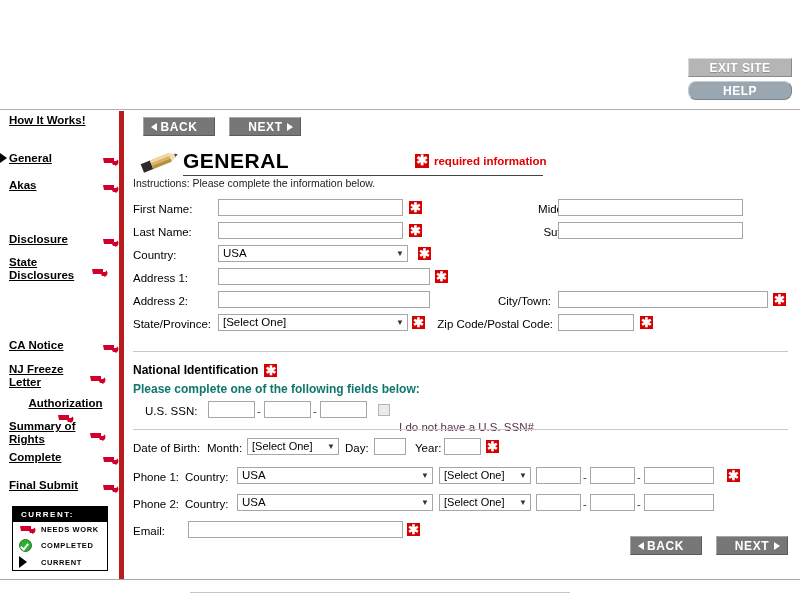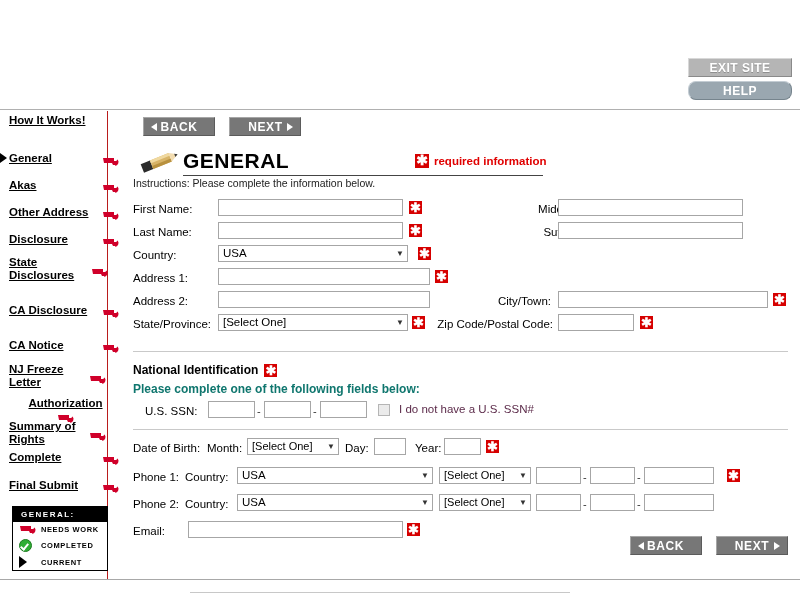--- a/index.html
+++ b/index.html
@@ -60,23 +60,23 @@
     border-top: 1px solid #c3ccd3;
     border-left: 1px solid #c3ccd3;
     border-right: 1px solid #76848d;
     border-bottom: 1px solid #76848d;
     border-radius: 8px;
   }
 
   
   .sidebar {
     position: absolute; left: 0; top: 111px;
-    width: 108px; height: 468px;
-    background: #ffffff;
-    border-right: 1px solid #b91c1c;
+    width: 124px; height: 468px;
+    background: #ffffff;
+    border-right: 5px solid #b91c1c;
     box-sizing: border-box;
   }
   .nav-item {
     position: relative;
     display: flex;
     align-items: center;
     padding-left: 9px;
     padding-right: 2px;
     box-sizing: border-box;
     min-height: 16px;
@@ -358,29 +358,20 @@
     <div class="nav-item" style="position:absolute;left:0;top:65px;width:124px;height:18px;">
       <span class="nav-link">Akas</span>
       <span class="nav-flag">
         <svg width="20" height="11" viewBox="0 0 20 11">
             <path d="M1 2 h11 v3 h4 a3 3 0 0 1 -3 4 h-2 l-1 -2 h-8 z" fill="#d0002a"></path>
             <path d="M15 4 a3 3 0 0 1 -2 5" fill="none" stroke="#d0002a" stroke-width="1.4"></path>
           </svg>
       </span>
     </div>
 
-    <div class="nav-item" style="position:absolute;left:0;top:92px;width:124px;height:18px;">
-      <span class="nav-link">Other Address</span>
-      <span class="nav-flag">
-        <svg width="20" height="11" viewBox="0 0 20 11">
-            <path d="M1 2 h11 v3 h4 a3 3 0 0 1 -3 4 h-2 l-1 -2 h-8 z" fill="#d0002a"></path>
-            <path d="M15 4 a3 3 0 0 1 -2 5" fill="none" stroke="#d0002a" stroke-width="1.4"></path>
-          </svg>
-      </span>
-    </div>
 
     <div class="nav-item" style="position:absolute;left:0;top:119px;width:124px;height:18px;">
       <span class="nav-link">Disclosure</span>
       <span class="nav-flag">
         <svg width="20" height="11" viewBox="0 0 20 11">
             <path d="M1 2 h11 v3 h4 a3 3 0 0 1 -3 4 h-2 l-1 -2 h-8 z" fill="#d0002a"></path>
             <path d="M15 4 a3 3 0 0 1 -2 5" fill="none" stroke="#d0002a" stroke-width="1.4"></path>
           </svg>
       </span>
     </div>
@@ -388,29 +379,20 @@
     <div class="nav-item" style="position:absolute;left:0;top:143px;width:124px;height:30px;">
       <span class="nav-link" style="max-width:80px;">State Disclosures</span>
       <span class="nav-flag">
         <svg width="20" height="11" viewBox="0 0 20 11">
             <path d="M1 2 h11 v3 h4 a3 3 0 0 1 -3 4 h-2 l-1 -2 h-8 z" fill="#d0002a"></path>
             <path d="M15 4 a3 3 0 0 1 -2 5" fill="none" stroke="#d0002a" stroke-width="1.4"></path>
           </svg>
       </span>
     </div>
 
-    <div class="nav-item" style="position:absolute;left:0;top:190px;width:124px;height:18px;">
-      <span class="nav-link">CA Disclosure</span>
-      <span class="nav-flag">
-        <svg width="20" height="11" viewBox="0 0 20 11">
-            <path d="M1 2 h11 v3 h4 a3 3 0 0 1 -3 4 h-2 l-1 -2 h-8 z" fill="#d0002a"></path>
-            <path d="M15 4 a3 3 0 0 1 -2 5" fill="none" stroke="#d0002a" stroke-width="1.4"></path>
-          </svg>
-      </span>
-    </div>
 
     <div class="nav-item" style="position:absolute;left:0;top:250px;width:124px;height:30px;">
       <span class="nav-link" style="max-width:78px;">NJ Freeze Letter</span>
       <span class="nav-flag">
         <svg width="20" height="11" viewBox="0 0 20 11">
             <path d="M1 2 h11 v3 h4 a3 3 0 0 1 -3 4 h-2 l-1 -2 h-8 z" fill="#d0002a"></path>
             <path d="M15 4 a3 3 0 0 1 -2 5" fill="none" stroke="#d0002a" stroke-width="1.4"></path>
           </svg>
       </span>
     </div>
@@ -460,21 +442,21 @@
       <span class="nav-flag">
         <svg width="20" height="11" viewBox="0 0 20 11">
             <path d="M1 2 h11 v3 h4 a3 3 0 0 1 -3 4 h-2 l-1 -2 h-8 z" fill="#d0002a"></path>
             <path d="M15 4 a3 3 0 0 1 -2 5" fill="none" stroke="#d0002a" stroke-width="1.4"></path>
           </svg>
       </span>
     </div>
   </div>
 
   <div class="legend">
-    <div class="legend-title">GENERAL:</div>
+    <div class="legend-title">CURRENT:</div>
     <div class="legend-row">
       <span class="legend-ico">
         <svg width="20" height="11" viewBox="0 0 20 11">
             <path d="M1 2 h11 v3 h4 a3 3 0 0 1 -3 4 h-2 l-1 -2 h-8 z" fill="#d0002a"></path>
             <path d="M15 4 a3 3 0 0 1 -2 5" fill="none" stroke="#d0002a" stroke-width="1.4"></path>
           </svg>
       </span>
       <span>NEEDS WORK</span>
     </div>
     <div class="legend-row">
@@ -590,21 +572,21 @@
     <div class="natid-sub">Please complete one of the following fields below:</div>
 
     <div style="position:absolute; left:8px; top:290px; width:660px; height:22px;">
       <span class="lbl" style="left:12px;">U.S. SSN:</span>
       <input class="tb" style="left: 75px; width: 47px;" maxlength="3" type="text" value="">
       <span class="dash" style="left:124px;">-</span>
       <input class="tb" style="left: 131px; width: 47px;" maxlength="2" type="text" value="">
       <span class="dash" style="left:180px;">-</span>
       <input class="tb" style="left: 187px; width: 47px;" maxlength="4" type="text" value="">
       <span class="cbx" style="left:245px; top:3px;"></span>
-      <span class="cbx-lbl" style="left:266px; top:2px;">I do not have a U.S. SSN#</span>
+      <span class="cbx-lbl" style="left:266px; top:20px;">I do not have a U.S. SSN#</span>
     </div>
 
     <div class="hr" style="top:318px;"></div>
 
     <div style="position:absolute; left:8px; top:327px; width:660px; height:22px;">
       <span class="lbl" style="left:0;">Date of Birth:</span>
       <span class="lbl" style="left:74px;">Month:</span>
       <div class="sel" style="left:114px; width:92px;">
         <span class="v" style="font-size:11px;">[Select One]</span>
         <span class="caret">▼</span>

